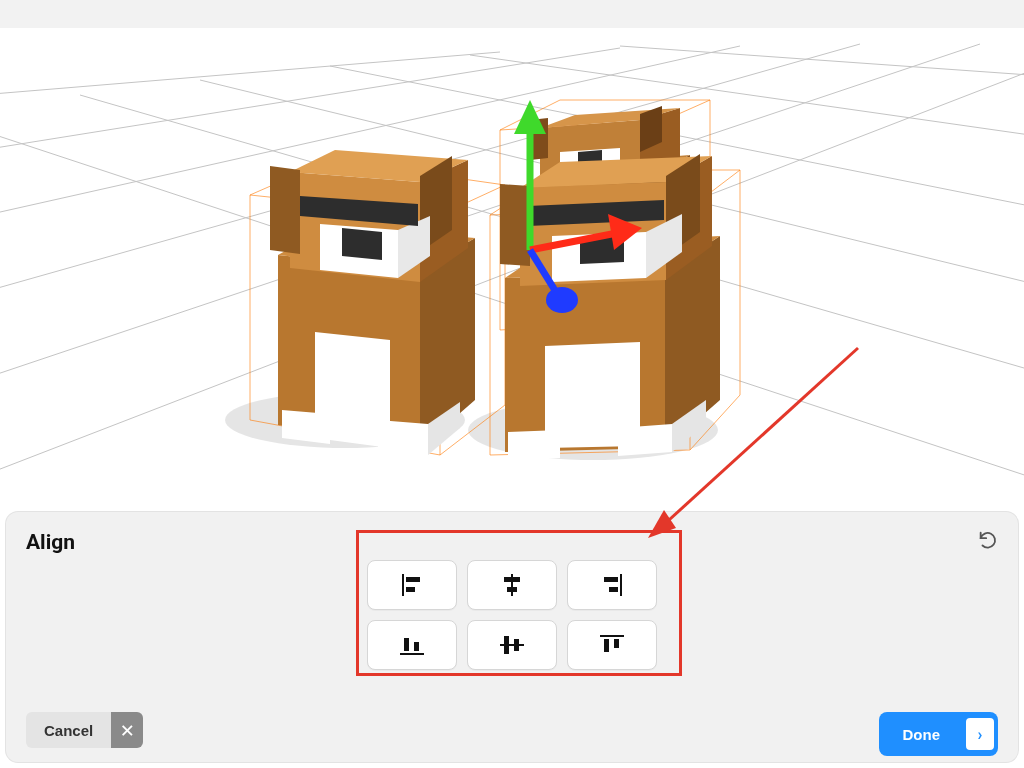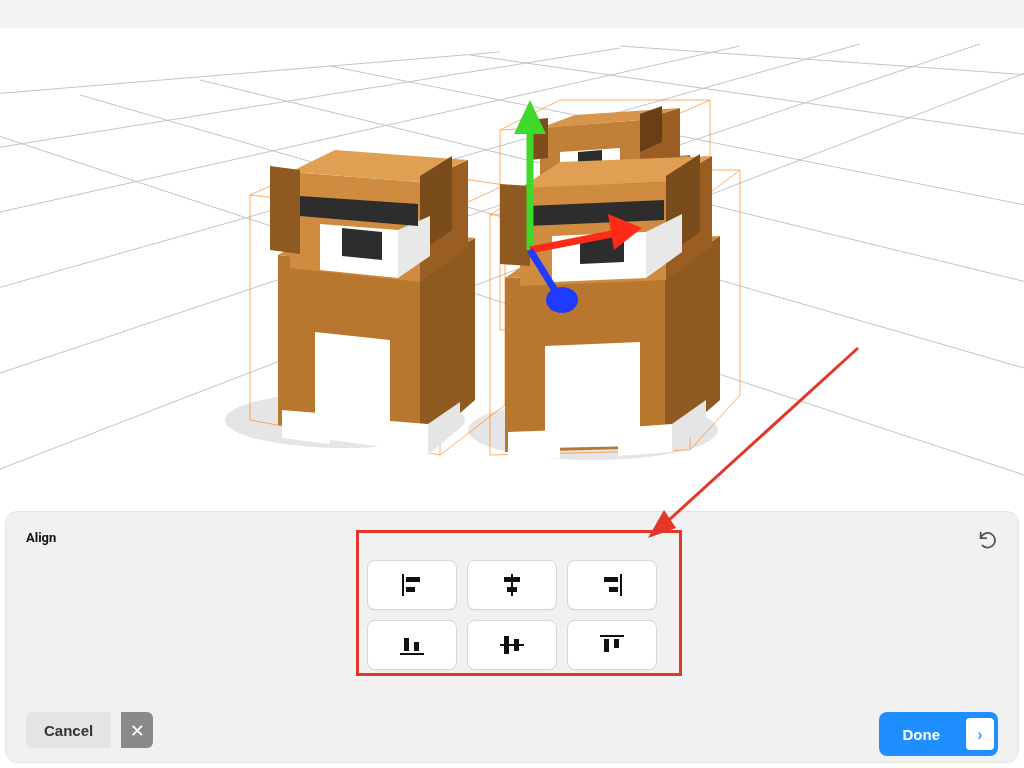--- a/index.html
+++ b/index.html
@@ -9,21 +9,21 @@
     background: linear-gradient(#f2f2f2 0%, #f2f2f2 28px, #ffffff 28px, #ffffff 100%);
     overflow:hidden;
   }
   .grid-svg { position:absolute; left:0; top:0; width:1024px; height:510px; }
   .panel {
     position:absolute; left:6px; right:6px; top:512px; bottom:6px;
     background:#f1f1f1; border-radius:12px;
     box-shadow: 0 0 0 1px #e3e3e3;
     padding:18px 20px 14px 20px;
   }
-  .panel-title { font-size:13px; font-weight:700; color:#111; }
+  .panel-title { font-size:21px; font-weight:700; color:#111; }
   .undo {
     position:absolute; right:16px; top:14px; width:28px; height:28px;
     display:flex; align-items:center; justify-content:center;
     color:#555; cursor:pointer;
   }
   .align-grid {
     position:absolute; left:50%; top:48px; transform:translateX(-50%);
     display:grid; grid-template-columns: repeat(3, 90px); grid-template-rows: repeat(2, 50px);
     gap:10px;
   }
@@ -38,21 +38,21 @@
     border:3px solid #e3372a; pointer-events:none;
   }
   .arrow-annot {
     position:absolute; left:628px; top:338px; width:260px; height:210px; pointer-events:none;
   }
   .btn {
     height:40px; border-radius:8px; font-size:15px; font-weight:600;
     display:inline-flex; align-items:center; justify-content:center;
     cursor:pointer; border:none;
   }
-  .cancel-wrap { position:absolute; left:20px; bottom:14px; display:flex; align-items:center; gap:10px;margin-top:42px; }
+  .cancel-wrap { position:absolute; left:20px; bottom:14px; display:flex; align-items:center; gap:0;margin-top:42px; }
   .cancel-btn { background:#e4e4e4; color:#333; padding:0 18px; border-radius:6px 0 0 6px; height:36px; }
   .cancel-x { background:#8a8a8a; color:#fff; width:32px; height:36px; border-radius:0 6px 6px 0; font-size:18px; display:flex; align-items:center; justify-content:center;}
   .done-wrap { position:absolute; right:20px; bottom:6px; display:flex; align-items:center; }
   .done-btn { background:#1f8fff; color:#fff; padding:0 22px; border-radius:6px 0 0 6px; height:40px; }
   .done-next { background:#fff; color:#1f8fff; width:32px; height:36px; margin-left:2px; border-radius:6px; border:2px solid #1f8fff; display:flex; align-items:center; justify-content:center; font-weight:800;}
   .done-outer { background:#1f8fff; padding:2px; border-radius:8px; display:flex; align-items:center;}
 </style>
 </head>
 <body>
 

